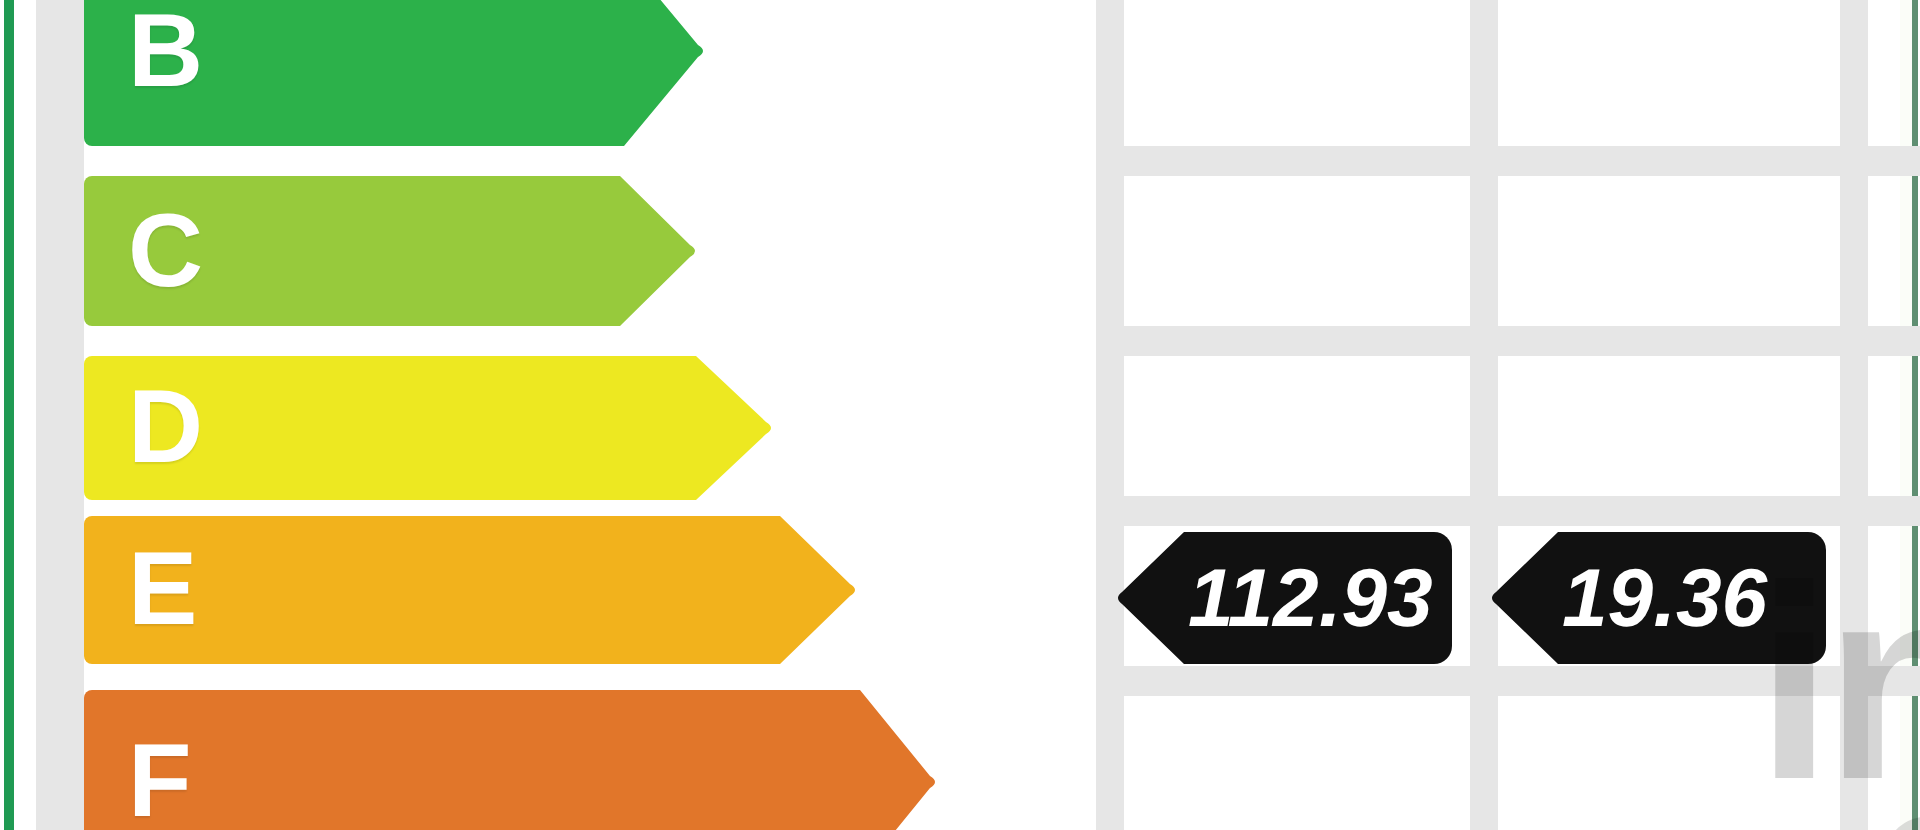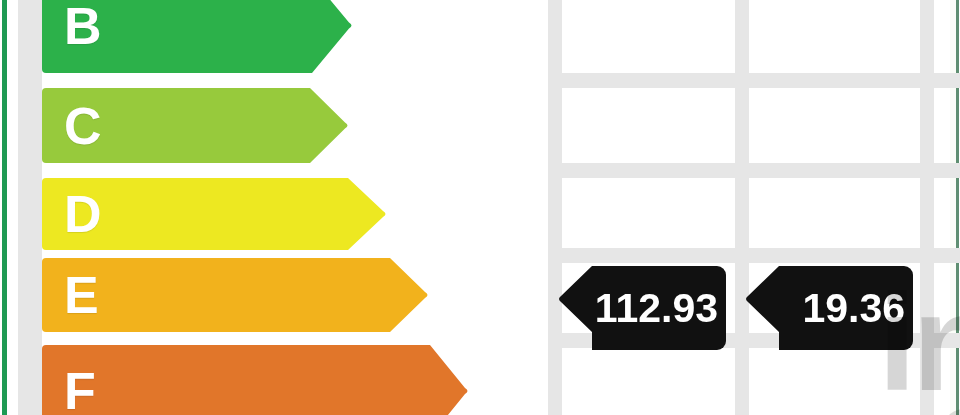--- a/index.html
+++ b/index.html
@@ -86,26 +86,27 @@
   .grid-line {
     position: absolute;
     background: #e6e6e6;
   }
   .grid-v { width: 14px; height: 415px; top: 0; }
   .grid-h { height: 15px; left: 548px; width: 412px; }
 
   
   .value-tag {
     position: absolute;
-    height: 84px;
+    height: 66px;
     background: #111111;
     border-radius: 0 9px 9px 0;
     display: flex;
     align-items: center;
-    justify-content: flex-end;
+    justify-content: flex-start;
+    font-style: italic;
   }
   .value-tag .notch {
     position: absolute;
     right: 100%;
     top: 0;
     height: 100%;
     width: 34px;
   }
   .value-tag .notch svg { display: block; }
   .value-tag .tag-text {

